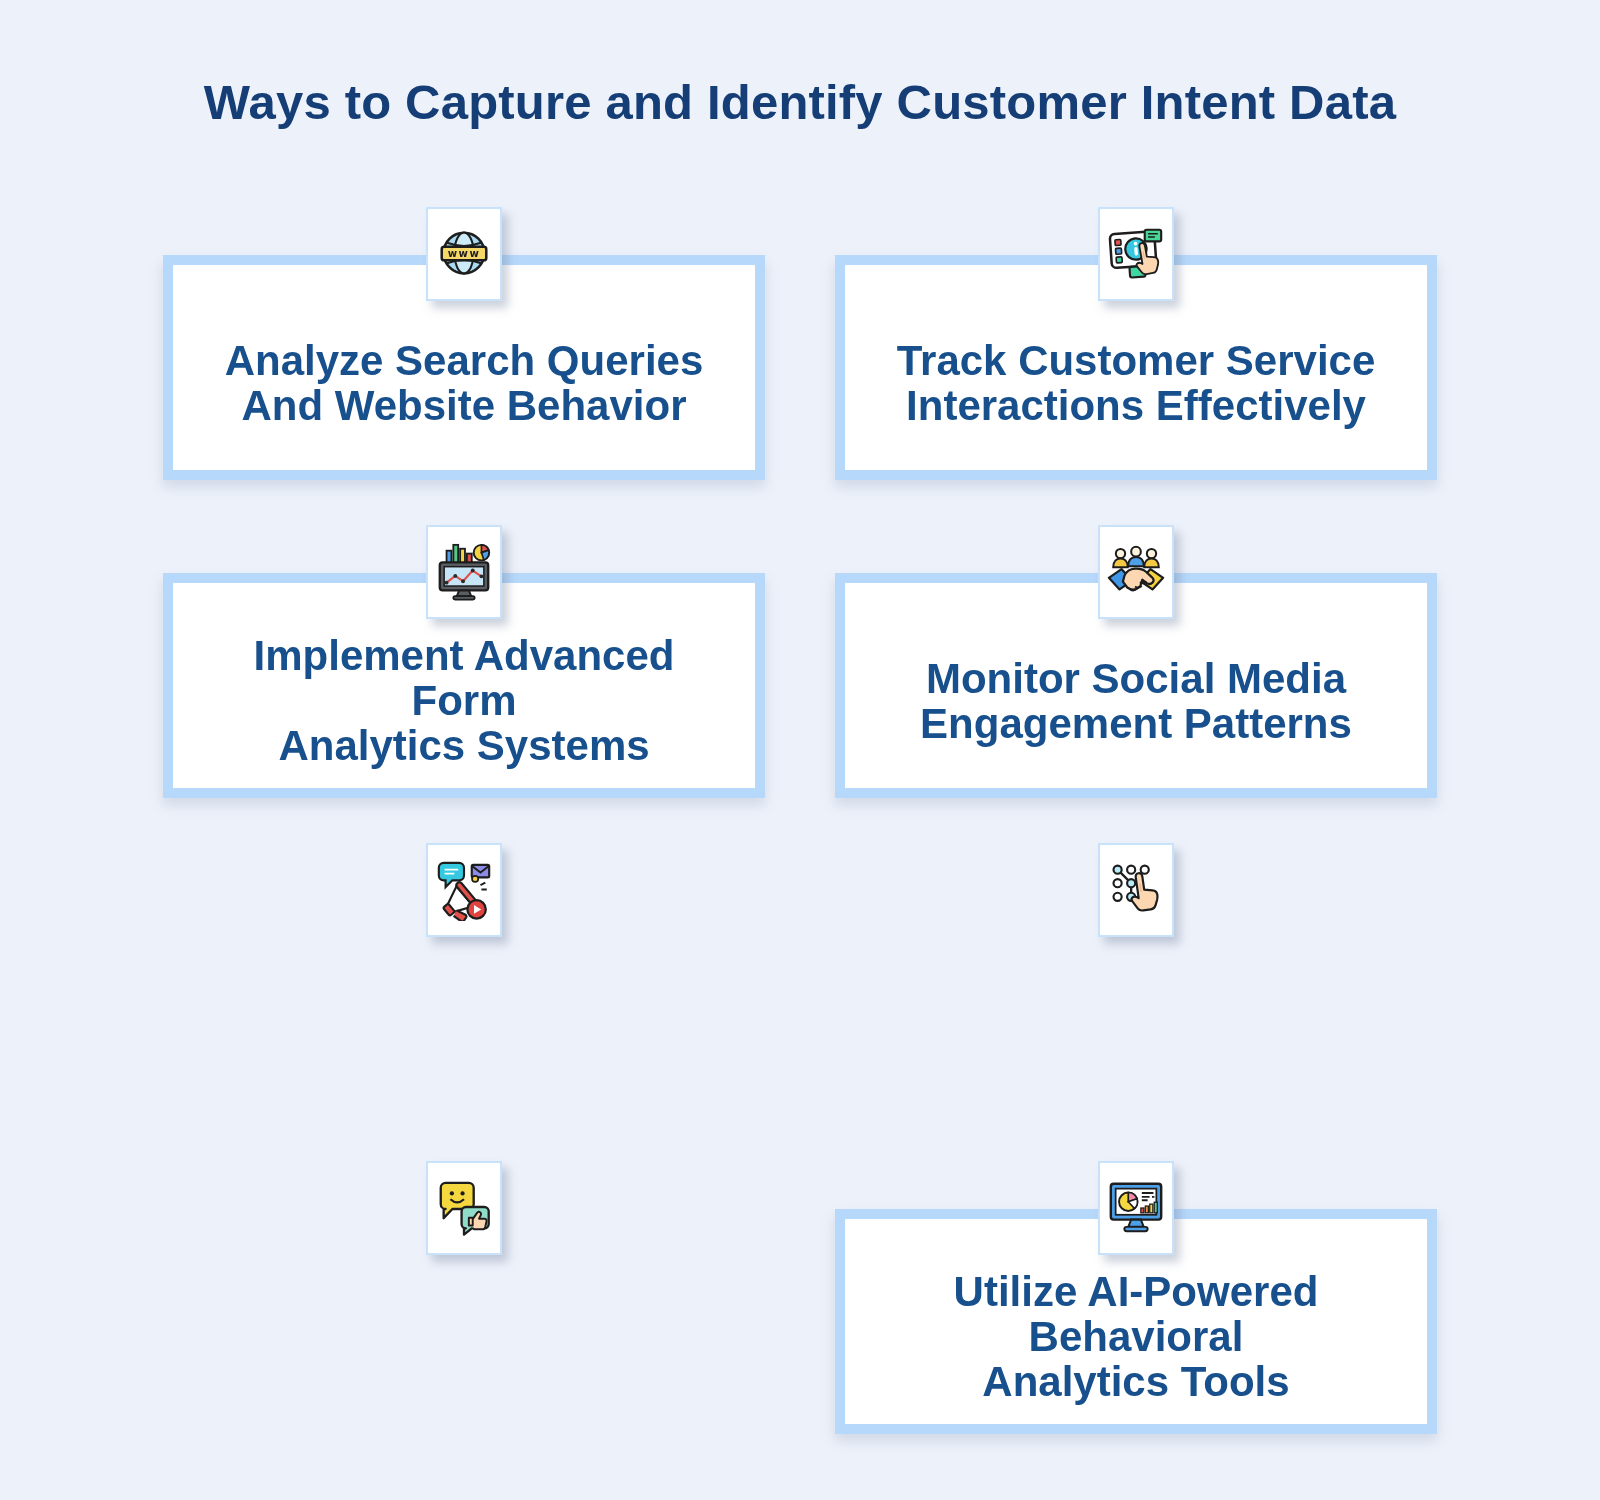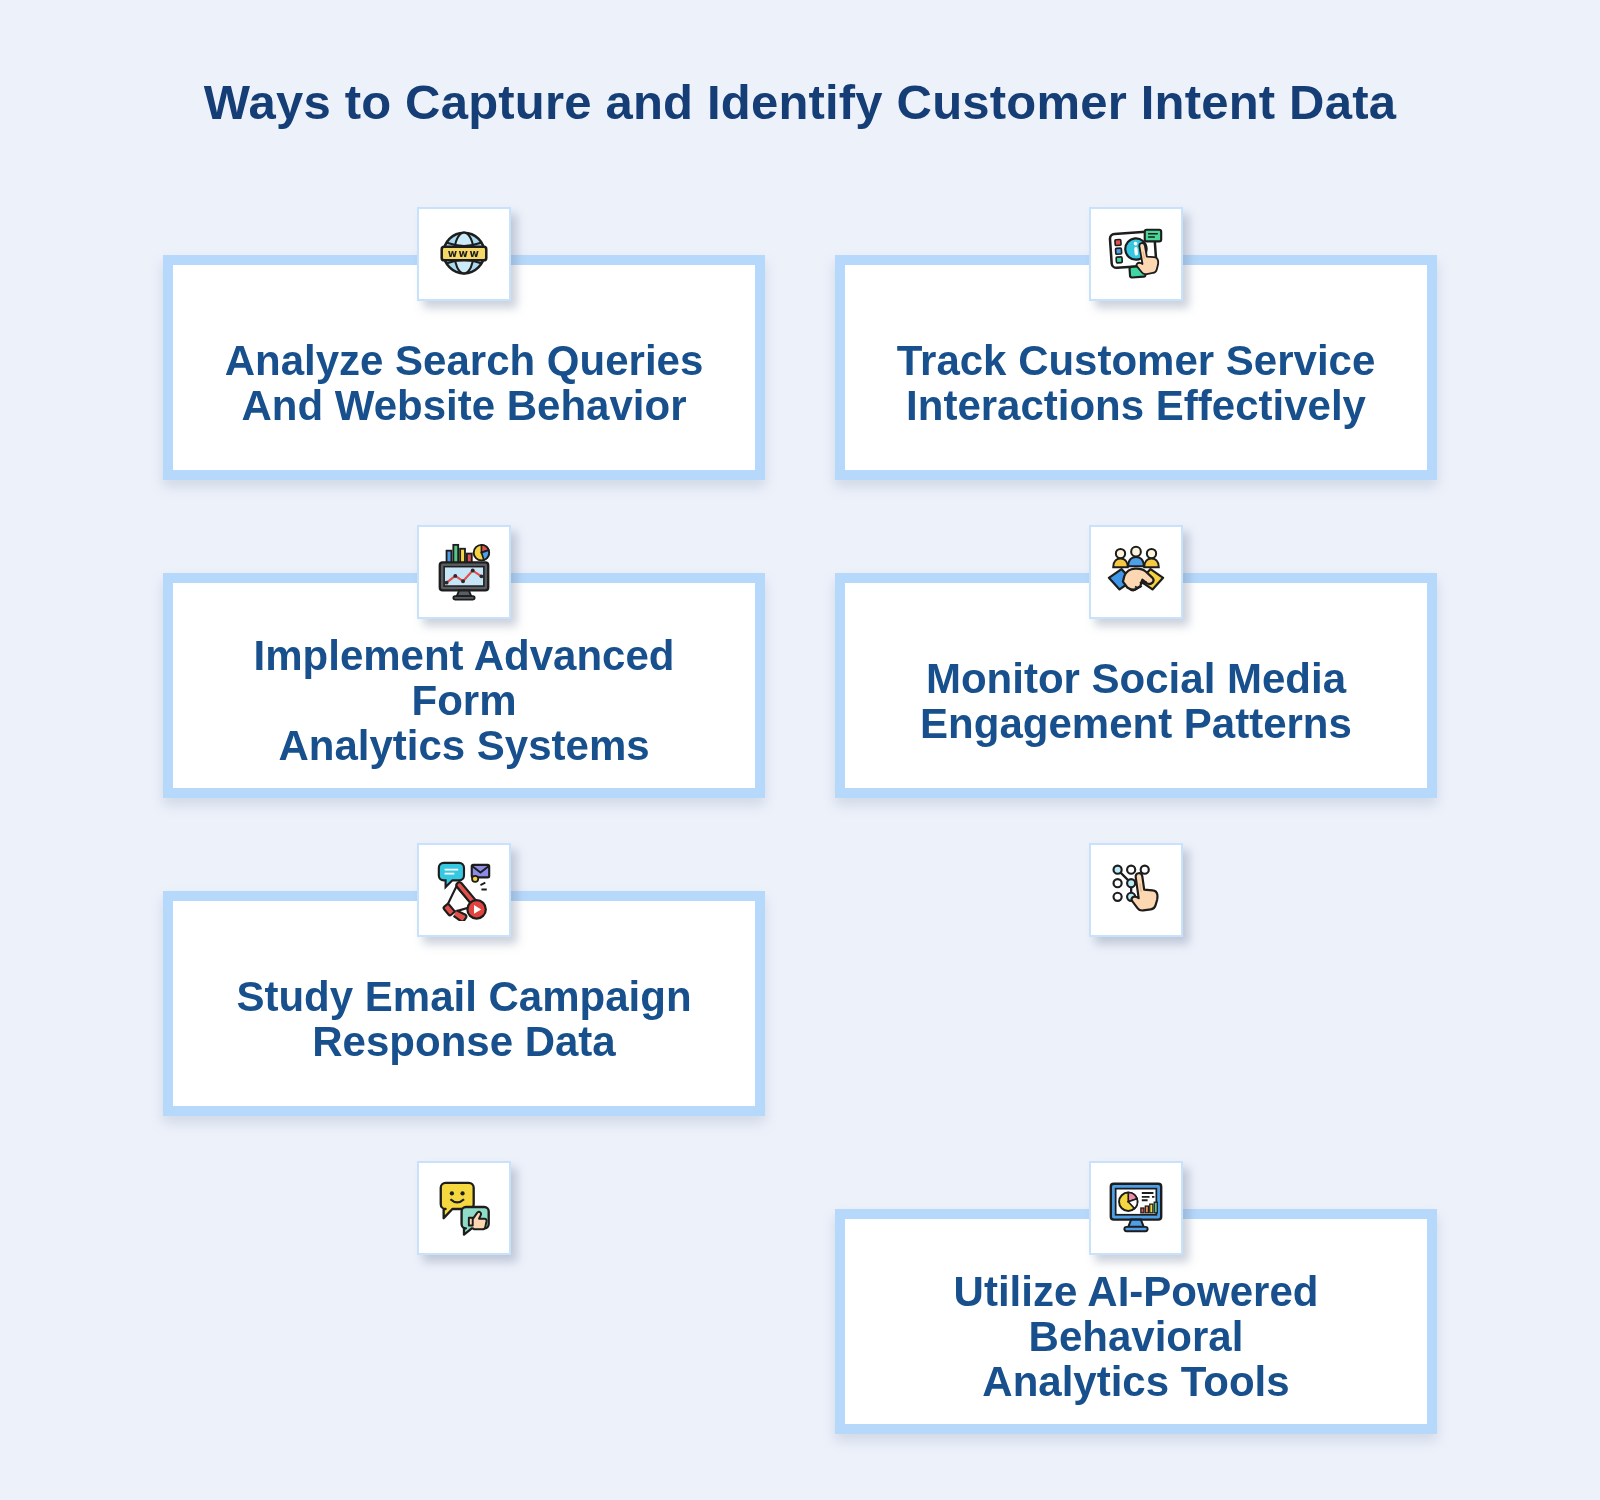--- a/index.html
+++ b/index.html
@@ -53,21 +53,21 @@
     font-weight: 600;
     color: #17508C;
     text-align: center;
     white-space: pre-line;
   }
   .icon-box {
     position: absolute;
     top: 0;
     left: 50%;
     transform: translateX(-50%);
-    width: 94px;
+    width: 76px;
     height: 94px;
     background: #FFFFFF;
     border: 2px solid #C9E2FB;
     box-shadow: 6px 7px 9px rgba(107, 124, 153, 0.35);
     display: flex;
     align-items: center;
     justify-content: center;
     z-index: 2;
   }
   .icon-box svg { display: block; }
@@ -193,24 +193,20 @@
             <path d="M16 37 L34 29 V56 L16 48 z" fill="#FFFFFF" stroke="#1d1d1d" stroke-width="2.2" stroke-linejoin="round"></path>
             <rect x="34" y="27" width="6" height="31" rx="3" fill="#E2504C" stroke="#1d1d1d" stroke-width="2.2"></rect>
             <path d="M18 48 l4 9 q1 2.5 -1.5 3.2 l-3 0.8 q-2.5 0.6 -3.2 -1.9 l-2.3 -8.6" fill="#E2504C" stroke="#1d1d1d" stroke-width="2.2" stroke-linejoin="round"></path>
           </g>
           <circle cx="43.5" cy="20.5" r="3.2" fill="#F5D23F" stroke="#1d1d1d" stroke-width="1.8"></circle>
           <path d="M49 27 l5 -2.5 M50 31.5 h5.5" stroke="#1d1d1d" stroke-width="2"></path>
           <circle cx="45" cy="52" r="9.5" fill="#E2433F" stroke="#1d1d1d" stroke-width="2.3"></circle>
           <path d="M42.3 47.5 l7.5 4.5 -7.5 4.5 z" fill="#FFFFFF"></path>
         </svg>
       </div>
-      <div class="card">
-        <p class="card-title">Study Email Campaign
-Response Data</p>
-      </div>
     </section>
 
     <section class="cell">
       <div class="icon-box">
         <svg width="62" height="62" viewBox="0 0 64 64">
           <path d="M13 11 L27 25 L27 39" fill="none" stroke="#1d1d1d" stroke-width="2.4"></path>
           <circle cx="13" cy="11" r="4.2" fill="#B8ECFA" stroke="#1d1d1d" stroke-width="2.2"></circle>
           <circle cx="27" cy="11" r="4.2" fill="#FFFFFF" stroke="#1d1d1d" stroke-width="2.2"></circle>
           <circle cx="41" cy="11" r="4.2" fill="#FFFFFF" stroke="#1d1d1d" stroke-width="2.2"></circle>
           <circle cx="13" cy="25" r="4.2" fill="#FFFFFF" stroke="#1d1d1d" stroke-width="2.2"></circle>

